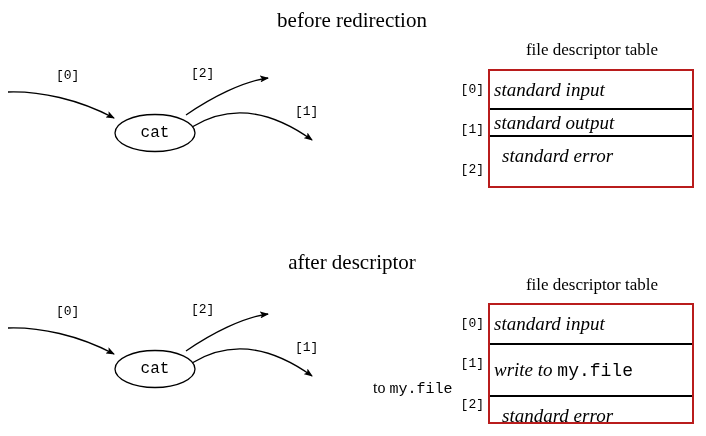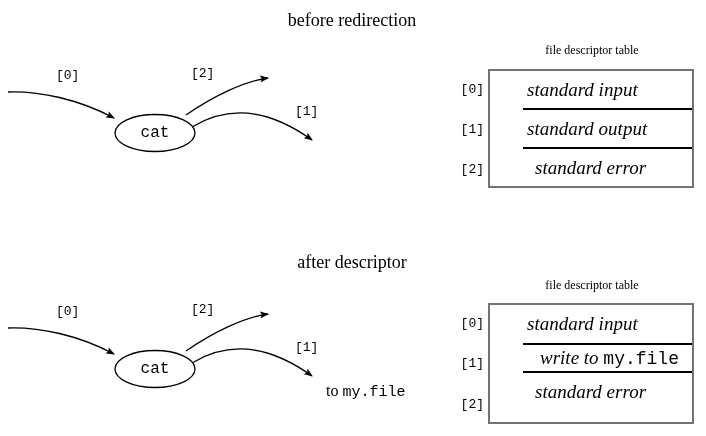--- a/index.html
+++ b/index.html
@@ -18,38 +18,37 @@
   .stage {
     position: absolute;
     left: 0; top: 0;
     width: 706px;
     height: 436px;
   }
   .abs { position: absolute; }
 
   .section-title {
     font-family: "Liberation Serif", serif;
-    font-size: 18px;
+    font-size: 21px;
     line-height: 20px;
     white-space: nowrap;
     text-align: center;
   }
   .table-caption {
     font-family: "Liberation Serif", serif;
-    font-size: 12px;
+    font-size: 17px;
     line-height: 20px;
     white-space: nowrap;
     text-align: center;
   }
   .fd-table {
     position: absolute;
-    border: 2px solid #737373;
+    border: 2px solid #b91c1c;
     box-sizing: border-box;
     background: #fff;
-    padding-left: 33px;
   }
   .fd-row {
     box-sizing: border-box;
     border-bottom: 2px solid #000;
     display: flex;
     align-items: center;
     padding-left: 4px;
   }
   .fd-row:last-child { border-bottom: none; margin-left: 8px; }
   .fd-cell-text {
@@ -83,22 +82,23 @@
     font-family: "Liberation Mono", monospace;
     font-size: 16px;
     line-height: 16px;
     white-space: nowrap;
     text-align: center;
   }
   .sink-label {
     position: absolute;
     font-family: "Liberation Serif", serif;
     font-size: 16px;
-    line-height: 26px;
+    line-height: 19px;
     white-space: nowrap;
+    margin-left: 47px;
   }
   .sink-label .mono {
     font-family: "Liberation Mono", monospace;
     font-size: 15px;
   }
   svg { display: block; }
 </style>
 </head>
 <body>
 
@@ -131,21 +131,21 @@
   <div class="table-caption abs" style="left:489px; top:40px; width:206px;">file descriptor table</div>
 
   <div class="fd-index" style="left:450px; top:82px; width:34px;">[0]</div>
   <div class="fd-index" style="left:450px; top:122px; width:34px;">[1]</div>
   <div class="fd-index" style="left:450px; top:162px; width:34px;">[2]</div>
 
   <div class="fd-table" style="left:488px; top:69px; width:206px; height:119px;">
     <div class="fd-row" style="height:39px;">
       <span class="fd-cell-text">standard input</span>
     </div>
-    <div class="fd-row" style="height:39px;">
+    <div class="fd-row" style="height:27px;">
       <span class="fd-cell-text">standard output</span>
     </div>
     <div class="fd-row" style="height:37px;">
       <span class="fd-cell-text">standard error</span>
     </div>
   </div>
 
   <div class="section-title abs" style="left:252px; top:252px; width:200px;">after descriptor</div>
 
   <svg class="abs" style="left:0px; top:291px;" width="340" height="110" viewBox="0 0 340 110">
@@ -173,21 +173,21 @@
   <div class="table-caption abs" style="left:489px; top:275px; width:206px;">file descriptor table</div>
 
   <div class="fd-index" style="left:450px; top:316px; width:34px;">[0]</div>
   <div class="fd-index" style="left:450px; top:356px; width:34px;">[1]</div>
   <div class="fd-index" style="left:450px; top:397px; width:34px;">[2]</div>
 
   <div class="fd-table" style="left:488px; top:303px; width:206px; height:121px;">
     <div class="fd-row" style="height:40px;">
       <span class="fd-cell-text">standard input</span>
     </div>
-    <div class="fd-row" style="height:28px;justify-content:center;">
+    <div class="fd-row" style="height:52px;">
       <span class="fd-cell-text"><span>write to </span><span class="mono">my.file</span></span>
     </div>
     <div class="fd-row" style="height:37px;">
       <span class="fd-cell-text">standard error</span>
     </div>
   </div>
 
 </div>
 
 </body></html>

